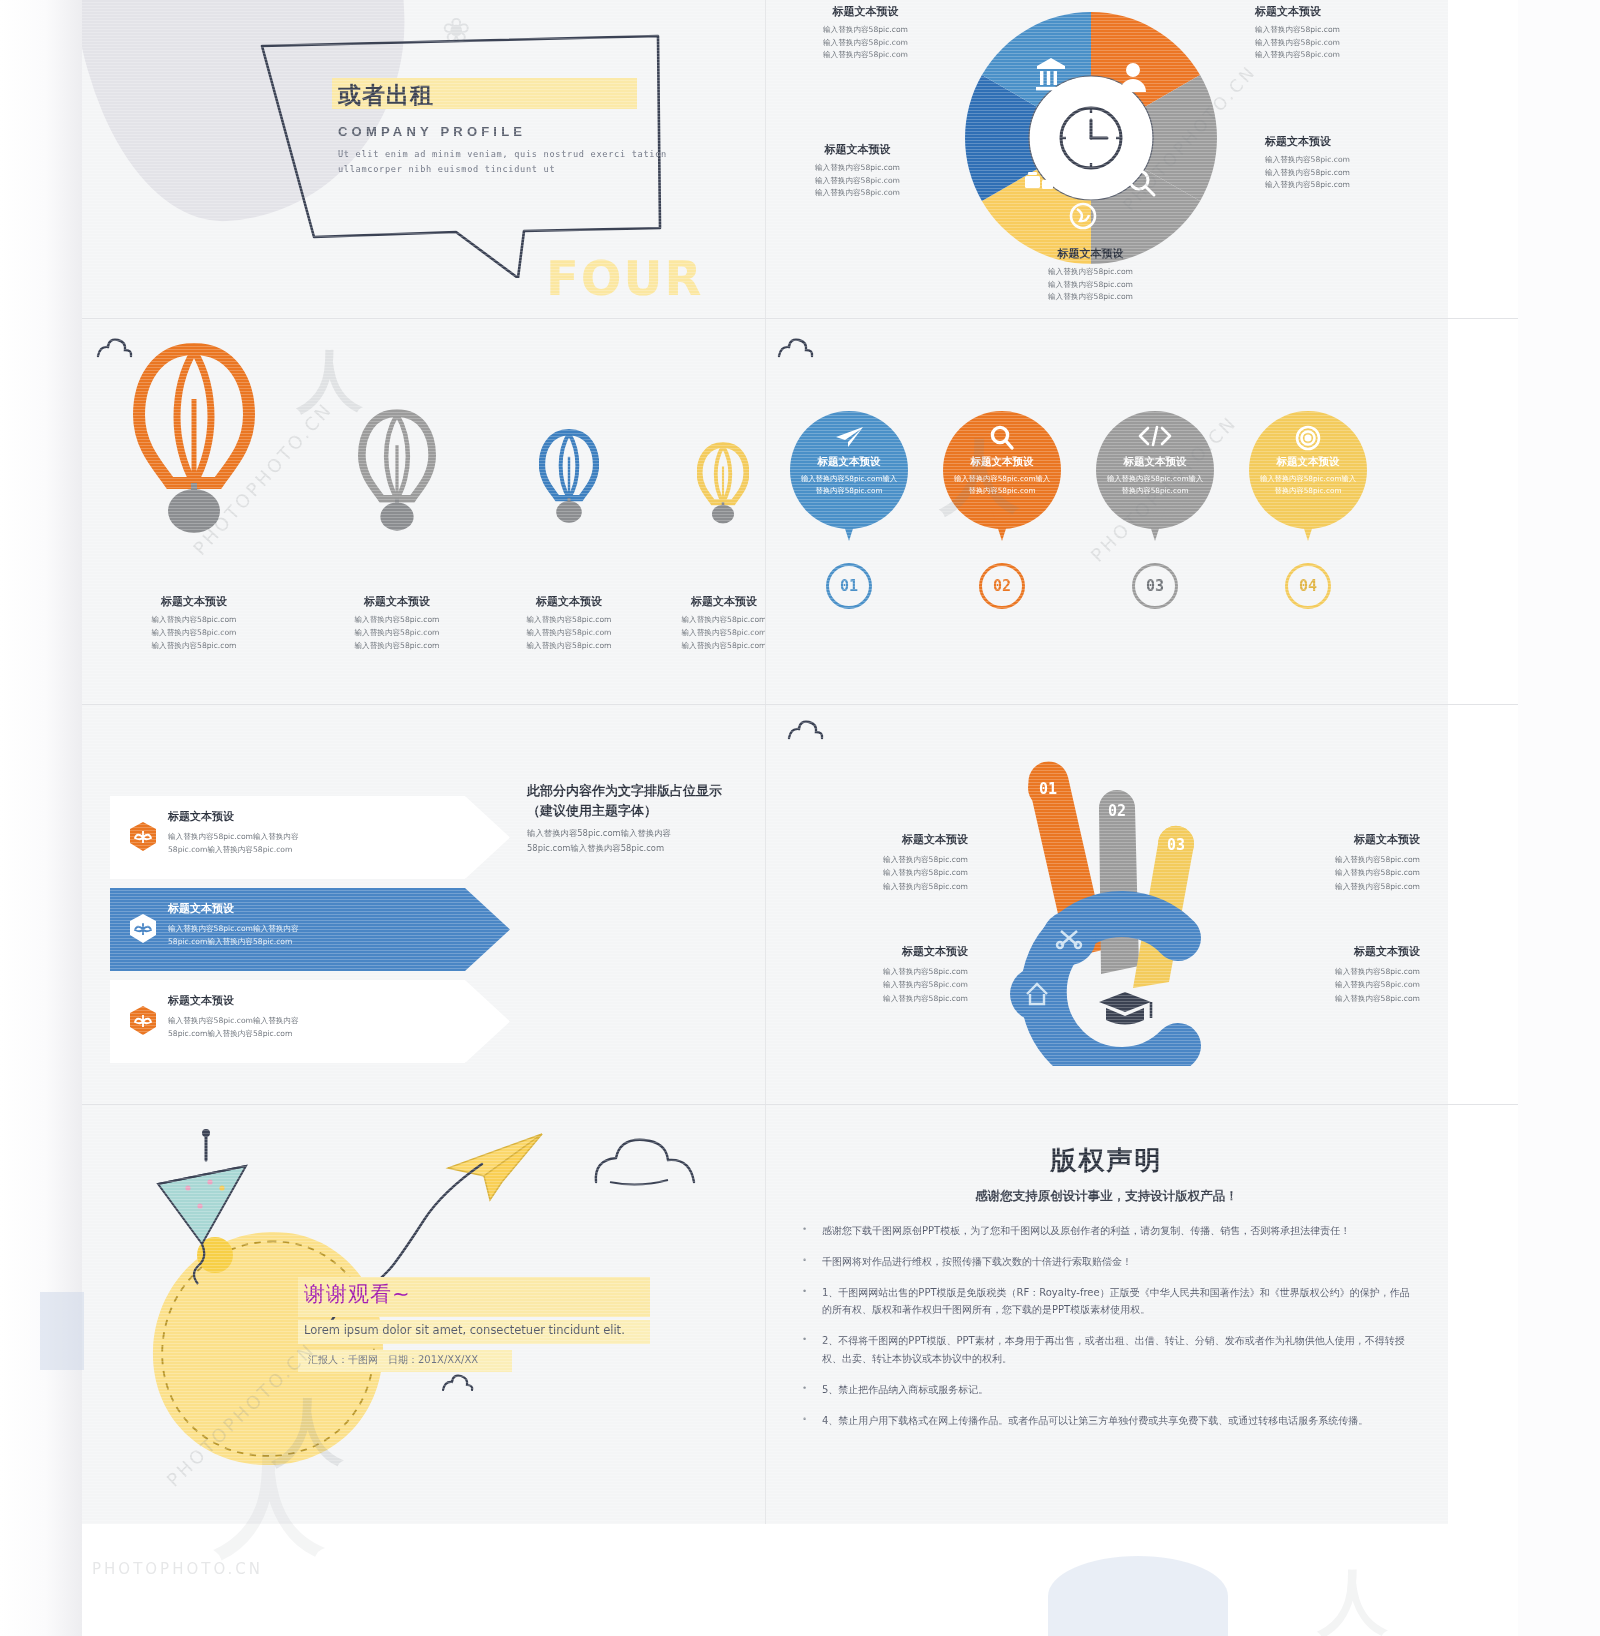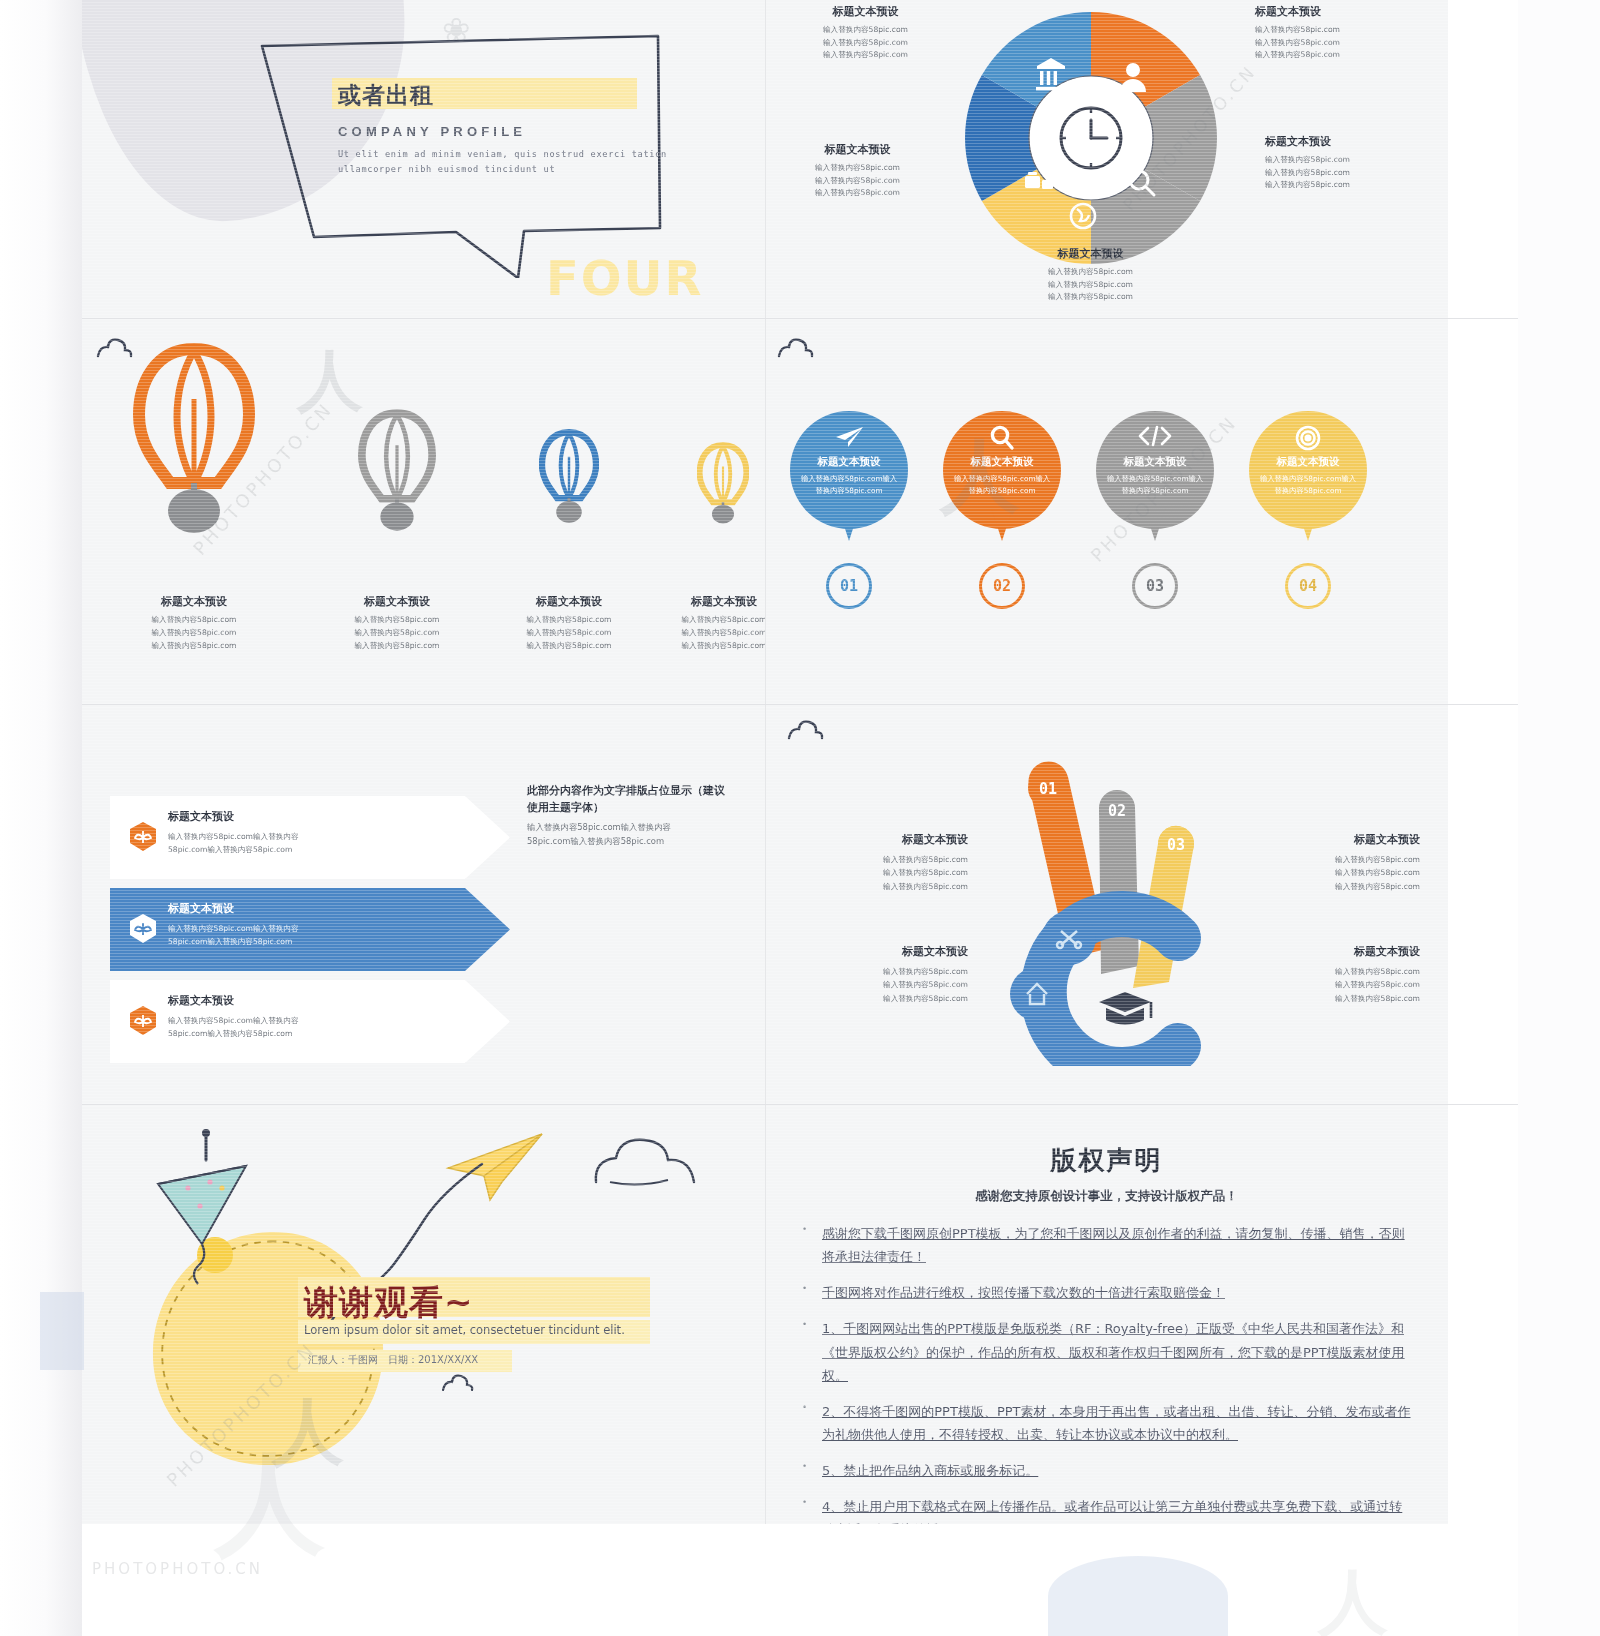--- a/index.html
+++ b/index.html
@@ -128,31 +128,31 @@
   .arrow-shape{
     position:absolute; inset:0;
     clip-path: polygon(0 0, 355px 0, 400px 50%, 355px 100%, 0 100%);
     box-shadow:0 1px 3px rgba(0,0,0,.08);
   }
   .arrow-ico{position:absolute; left:18px; top:24px; width:30px; height:34px;}
   .arrow-tx{position:absolute; left:58px; top:13px; width:290px;}
   .arrow-tx .t{font-size:11px;font-weight:bold;font-family:"DejaVu Sans",sans-serif;}
   .arrow-tx .d{font-size:7.6px;line-height:1.75;margin-top:6px;font-family:"DejaVu Sans",sans-serif;}
   .arrow-right{position:absolute; left:445px; top:78px; width:200px;}
-  .arrow-right .t{font-size:11px;font-weight:bold;color:#2e3440;line-height:1.55;font-family:Liberation Serif, serif;}
+  .arrow-right .t{font-size:13px;font-weight:bold;color:#2e3440;line-height:1.55;font-family:Liberation Mono, monospace;}
   .arrow-right .d{font-size:8.4px;color:#6a7078;line-height:1.7;margin-top:4px;font-family:"DejaVu Sans",sans-serif;}
 
   
   .fanlbl{position:absolute; width:175px;}
   .fanlbl .t{font-size:11px;font-weight:bold;color:#2e3440;margin-bottom:6px;font-family:"DejaVu Sans",sans-serif;}
   .fanlbl .d{font-size:7.6px;color:#6a7078;line-height:1.75;font-family:"DejaVu Sans",sans-serif;}
   .cp-list{position:absolute; left:42px; top:1222px; width:600px;}
   .cp-item{display:flex; gap:13px; margin-bottom:13px;}
   .cp-item .bullet{flex:0 0 6px; color:#8d939c; font-size:9px; line-height:1.75;}
-  .cp-item .txt{font-size:13px; line-height:1.78; color:#53596a; font-family:"DejaVu Sans",sans-serif;text-decoration:underline;}
+  .cp-item .txt{font-size:10px; line-height:1.78; color:#53596a; font-family:"DejaVu Sans",sans-serif;}
 
   .wm{position:absolute; pointer-events:none; user-select:none; color:rgba(120,124,132,.16);
       font-family:"DejaVu Sans",sans-serif; font-weight:bold;}
   .wm-line{position:absolute; color:rgba(130,134,142,.20); font-size:13px; letter-spacing:3px;
       font-family:"DejaVu Sans",sans-serif; pointer-events:none;}
   .cloud{position:absolute; color:#4a5060; font-size:20px; font-family:"DejaVu Sans",sans-serif;}
 </style>
 </head>
 <body>
 
@@ -650,21 +650,21 @@
       <div style="position:absolute;left:240px;top:54px;">
         <svg width="170" height="200" viewBox="0 0 170 200">
           <path d="M160 6 q-40 28 -58 56 q-18 28 -30 44 q-14 18 -38 32 q-16 10 -28 30" fill="none" stroke="#3b4254" stroke-width="2.4" stroke-linecap="round"></path>
         </svg>
       </div>
 
       <div style="position:absolute;left:216px;top:173px;width:352px;height:40px;background:#fbe9a8;"></div>
       <div style="position:absolute;left:216px;top:216px;width:352px;height:24px;background:#fbeeb8;"></div>
       <div style="position:absolute;left:216px;top:246px;width:214px;height:22px;background:#fbeeb8;"></div>
 
-      <div style="position:absolute;left:222px;top:176px;font-size:34px;font-weight:bold;color:#7f1d1d;letter-spacing:1px;font-family:'DejaVu Sans',sans-serif;">谢谢观看~</div>
+      <div style="position:absolute;left:222px;top:176px;font-size:21px;font-weight:normal;color:#a21caf;letter-spacing:1px;font-family:'DejaVu Sans',sans-serif;">谢谢观看~</div>
       <div style="position:absolute;left:222px;top:219px;font-size:11.5px;color:#565c6b;font-family:'DejaVu Sans',sans-serif;">Lorem ipsum dolor sit amet, consectetuer tincidunt elit.</div>
       <div style="position:absolute;left:226px;top:249px;font-size:10px;color:#6b7180;font-family:'DejaVu Sans',sans-serif;">汇报人：千图网　日期：201X/XX/XX</div>
 
       <div class="wm-line" style="left:60px;top:300px;transform:rotate(-44deg);font-size:18px;">PHOTOPHOTO.CN</div>
       <div class="wm" style="left:190px;top:280px;font-size:72px;">人</div>
       <div class="cloud" style="left:358px;top:268px;">
         <svg width="36" height="22" viewBox="0 0 36 22">
             <path d="M3 18 q2-9 9-8 q1-8 9-6 q7 2 6 9 q6 0 5 5" fill="none" stroke="#3b4254" stroke-width="2.2" stroke-linecap="round"></path>
           </svg>
       </div>

